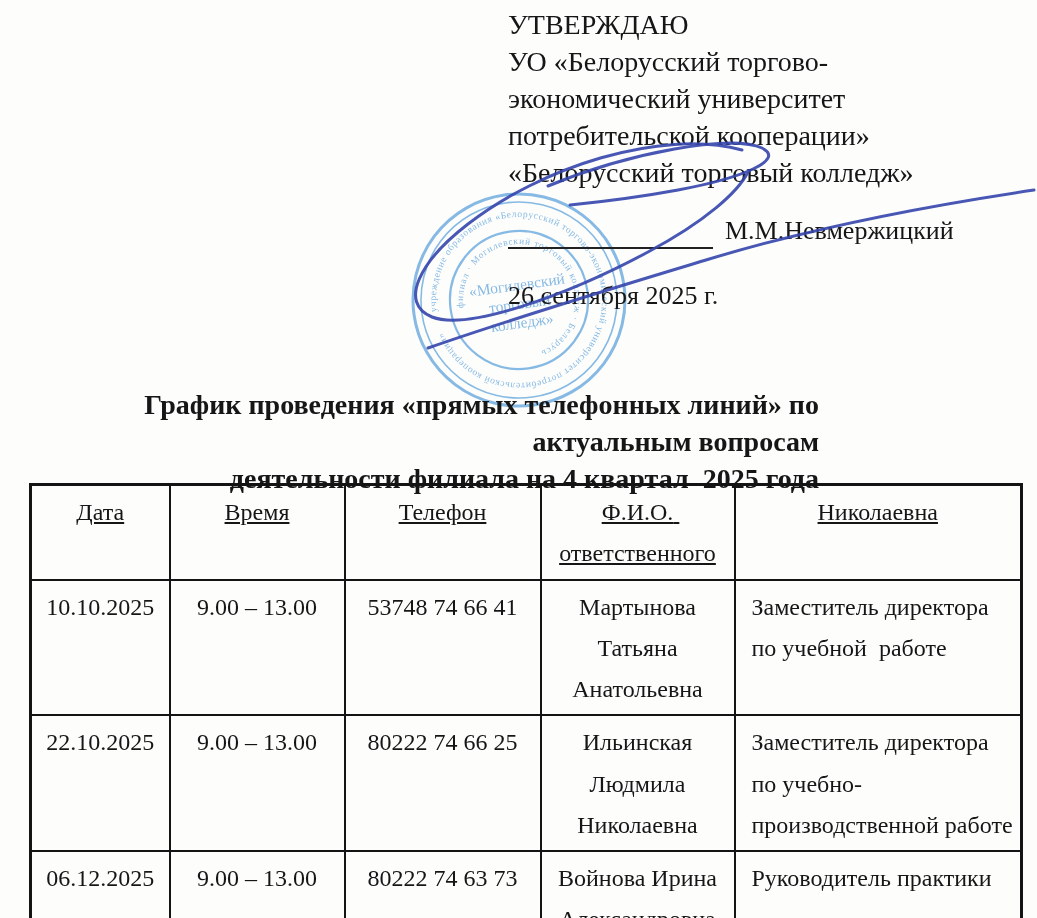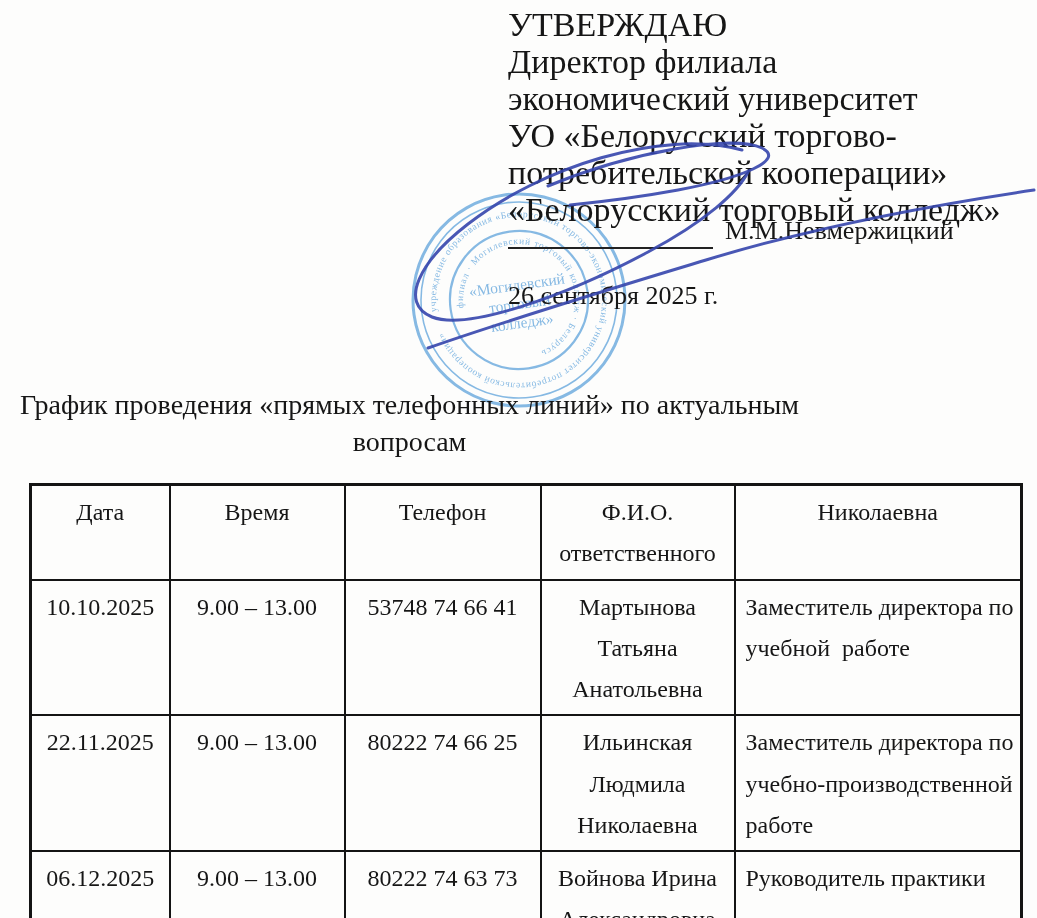--- a/index.html
+++ b/index.html
@@ -8,43 +8,44 @@
     position:relative;
     width:1037px;height:918px;
     background:#fdfdfc;
     overflow:hidden;
     font-family:"Liberation Serif","DejaVu Serif",serif;
     color:#161616;
   }
   
   .approval{
     position:absolute;left:508px;top:6px;width:525px;
-    font-size:34px;line-height:37px;
+    font-size:28px;line-height:37px;
     z-index:3;
   }
   .approval-line{white-space:pre-wrap;}
   .sig-row{
     position:absolute;left:508px;top:212px;
     display:flex;align-items:flex-end;
     font-size:26px;line-height:37px;z-index:3;
   }
   .sig-blank{
     display:inline-block;width:205px;height:30px;
     border-bottom:2px solid #222;
     margin-right:12px;
   }
   .approval-date{
     position:absolute;left:508px;top:281px;
     font-size:26px;z-index:3;white-space:pre-wrap;
   }
   
   .doc-title{
     position:absolute;left:0;top:386px;width:819px;
-    text-align:center;font-size:28px;line-height:37px;
+    text-align:right;font-size:28px;line-height:37px;
     z-index:3;
+    font-weight:bold;
   }
   .title-line{white-space:pre-wrap;}
   
   .stamp{
     position:absolute;left:405px;top:186px;width:228px;height:228px;
     z-index:1;opacity:.68;transform:rotate(-8deg);
     pointer-events:none;
   }
   
   .signature{
@@ -61,22 +62,22 @@
   .schedule td,.schedule th{
     border:2px solid #141414;
     vertical-align:top;
     padding:6px 6px 4px 6px;
     font-weight:normal;
     line-height:1.72;
     white-space:pre-wrap;
     overflow:hidden;
   }
   .schedule .c-center{text-align:center;}
-  .schedule .c-left{text-align:left;padding-left:10px;}
-  .th-row{height:91px;}
+  .schedule .c-left{text-align:left;padding-left:16px;}
+  .th-row{height:91px;text-decoration:underline;}
   .r0{height:92px;}
   .r1{height:123px;}
   .r2{height:106px;}
   .schedule{border:3px solid #141414;}
 </style>
 </head>
 <body>
 
 <div class="page">
 
@@ -106,36 +107,36 @@
   <svg class="signature" viewBox="0 0 1037 918" xmlns="http://www.w3.org/2000/svg">
     <g fill="none" stroke="#3646ad" stroke-width="3" stroke-linecap="round" opacity="0.9">
       <path d="M 742 150 C 660 128, 540 168, 468 224 C 420 261, 398 303, 432 317 C 468 331, 568 295, 648 252 C 706 221, 738 192, 748 172"></path>
       <path d="M 548 186 C 630 152, 732 134, 762 148 C 786 160, 742 178, 678 190 C 640 197, 600 202, 570 205"></path>
       <path d="M 428 348 C 520 316, 614 288, 706 260 C 814 227, 926 206, 1034 190"></path>
     </g>
   </svg>
 
   <div class="approval">
     <div class="approval-line">УТВЕРЖДАЮ</div>
-    <div class="approval-line">Директор филиала</div>
+    <div class="approval-line">УО «Белорусский торгово-</div>
     <div class="approval-line">экономический университет</div>
-    <div class="approval-line">УО «Белорусский торгово-</div>
     <div class="approval-line">потребительской кооперации»</div>
     <div class="approval-line">«Белорусский торговый колледж»</div>
   </div>
 
   <div class="sig-row">
     <span class="sig-blank"></span>
     <span>М.М.Невмержицкий</span>
   </div>
 
   <div class="approval-date">26 сентября 2025 г.</div>
 
   <div class="doc-title">
     <div class="title-line">График проведения «прямых телефонных линий» по актуальным вопросам</div>
+    <div class="title-line">деятельности филиала на 4 квартал  2025 года</div>
   </div>
 
   <table class="schedule">
     <colgroup>
       <col style="width:139px">
         <col style="width:175px">
         <col style="width:196px">
         <col style="width:194px">
         <col style="width:287px">
     </colgroup>
@@ -148,21 +149,21 @@
         <th class="c-center">Николаевна</th>
       </tr>
       <tr class="r0">
         <td class="c-center">10.10.2025</td>
         <td class="c-center">9.00 – 13.00</td>
         <td class="c-center">53748 74 66 41</td>
         <td class="c-center">Мартынова Татьяна Анатольевна</td>
         <td class="c-left">Заместитель директора по учебной  работе</td>
       </tr>
       <tr class="r1">
-        <td class="c-center">22.11.2025</td>
+        <td class="c-center">22.10.2025</td>
         <td class="c-center">9.00 – 13.00</td>
         <td class="c-center">80222 74 66 25</td>
         <td class="c-center">Ильинская Людмила Николаевна</td>
         <td class="c-left">Заместитель директора по учебно-производственной работе</td>
       </tr>
       <tr class="r2">
         <td class="c-center">06.12.2025</td>
         <td class="c-center">9.00 – 13.00</td>
         <td class="c-center">80222 74 63 73</td>
         <td class="c-center">Войнова Ирина Александровна</td>

